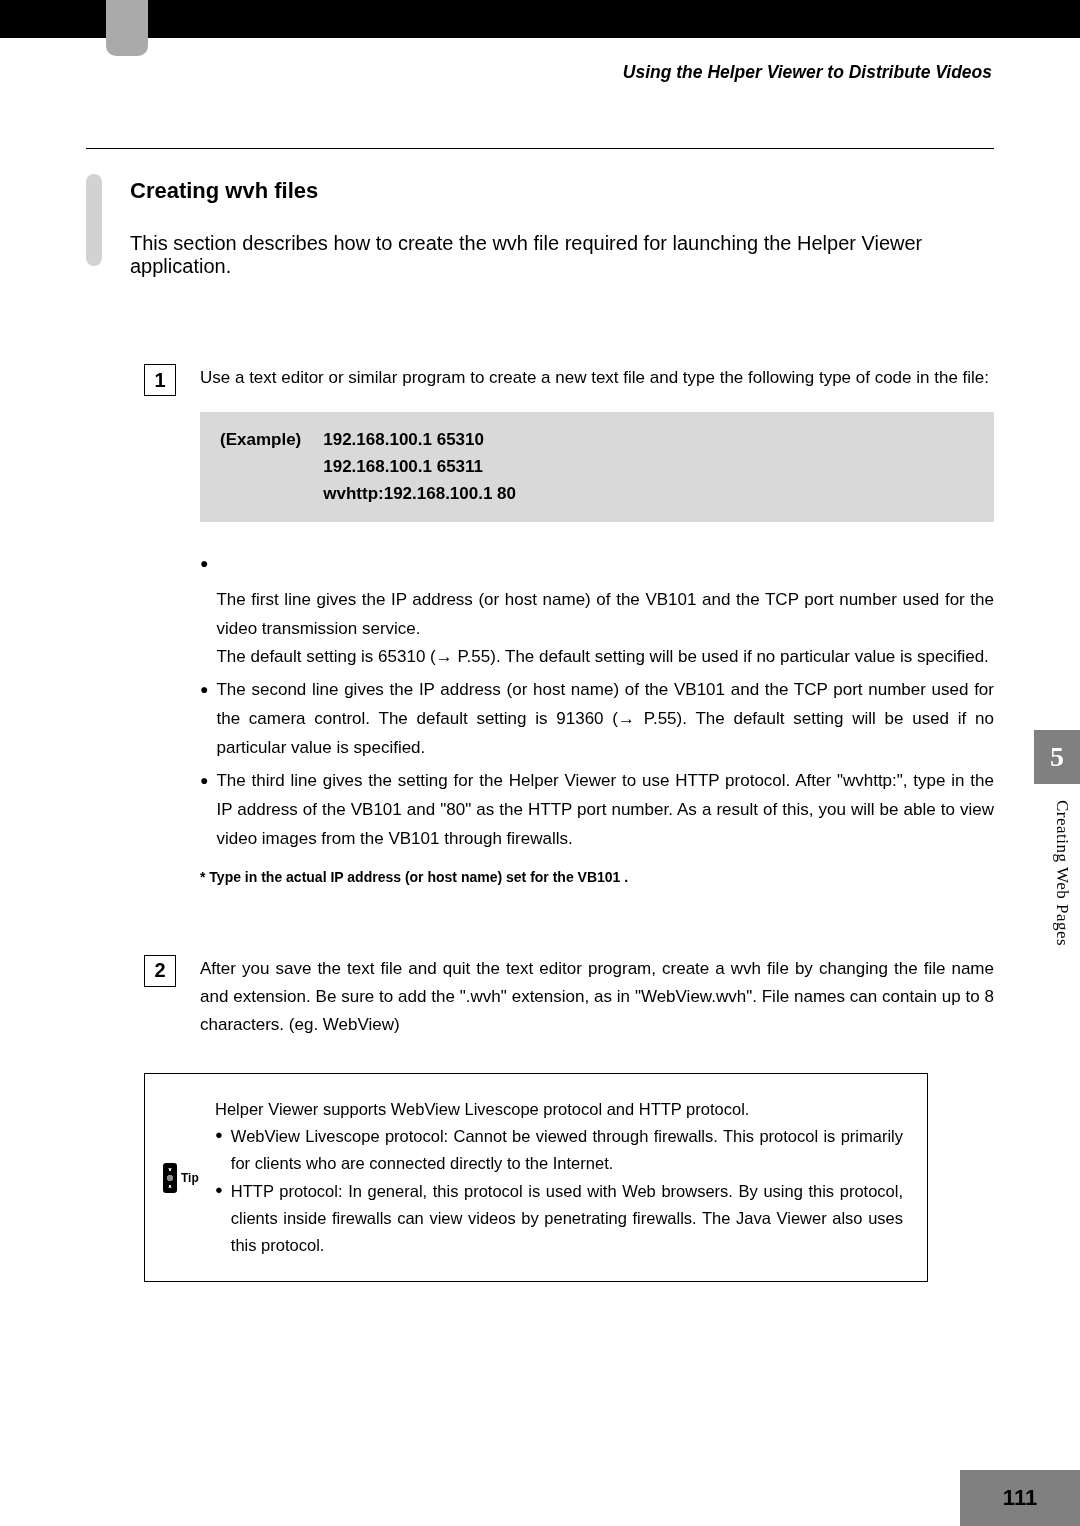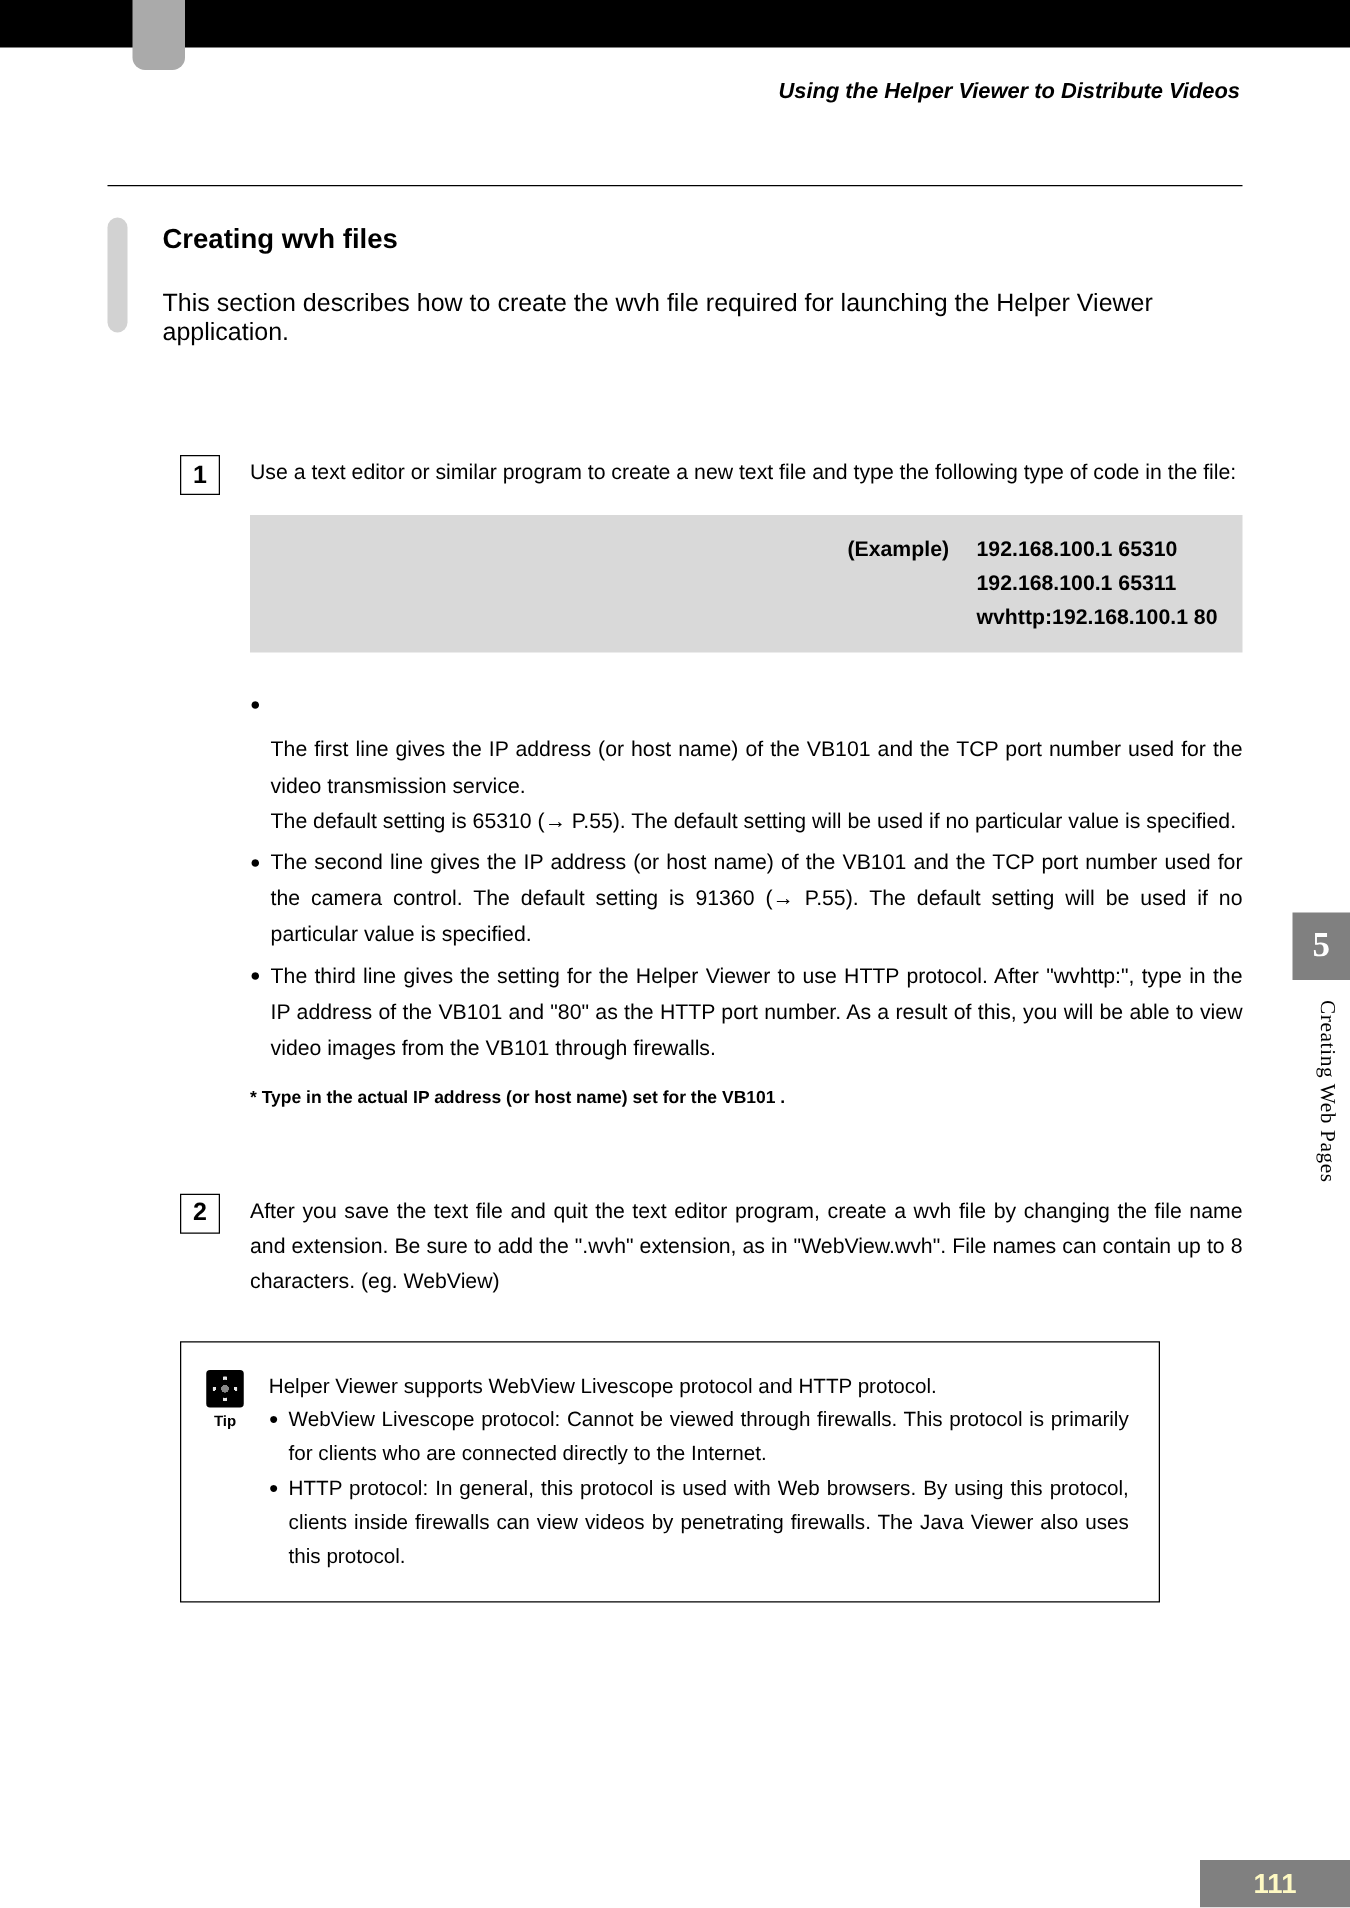--- a/index.html
+++ b/index.html
@@ -106,21 +106,20 @@
     .example-box {
       background: #d9d9d9;
       margin-top: 20px;
       margin-bottom: 28px;
       padding: 14px 20px;
       font-weight: bold;
       font-size: 17px;
       line-height: 1.6;
       display: flex;
       gap: 22px;
-      justify-content: flex-end;
     }
     .example-label { flex-shrink: 0; }
     .example-lines { white-space: pre; }
     .bullet-list { margin-top: 8px; }
     .bullet-item {
       display: flex;
       gap: 8px;
       text-align: justify;
       line-height: 1.7;
       margin-bottom: 4px;
@@ -140,21 +139,20 @@
       margin-top: 34px;
       margin-left: 58px;
       margin-right: 0;
       width: 784px;
       padding: 22px 24px 22px 18px;
       display: flex;
       gap: 18px;
     }
     .tip-icon-col {
       display: flex;
-      flex-direction: column;
       align-items: center;
       gap: 4px;
       flex-shrink: 0;
       width: 34px;
     }
     .tip-icon {
       width: 30px;
       height: 30px;
       background: #000;
       border-radius: 3px;
@@ -216,23 +214,23 @@
       writing-mode: vertical-rl;
       font-size: 17px;
       font-family: 'Times New Roman', serif;
       letter-spacing: 0.5px;
     }
     .page-num-box {
       position: absolute;
       right: 0;
       bottom: 0;
       width: 120px;
-      height: 38px;
+      height: 56px;
       background: #808080;
-      color: #fef9c3;
+      color: #000000;
       display: flex;
       align-items: center;
       justify-content: center;
       font-weight: bold;
       font-size: 22px;
     }
   </style>
 </head>
 <body>
 

